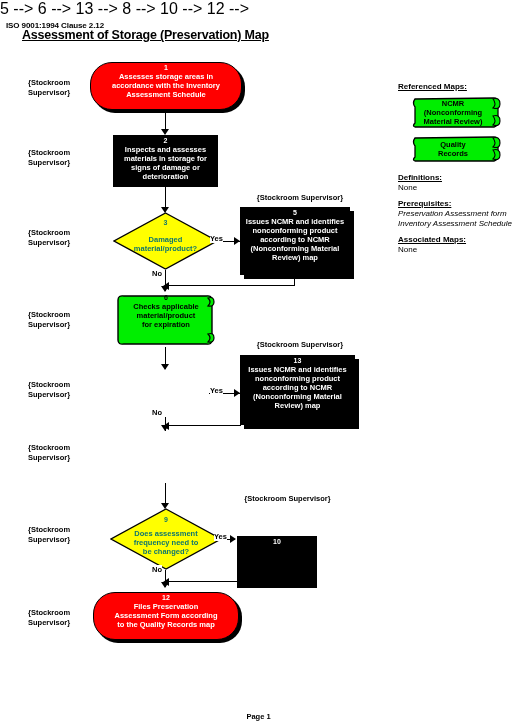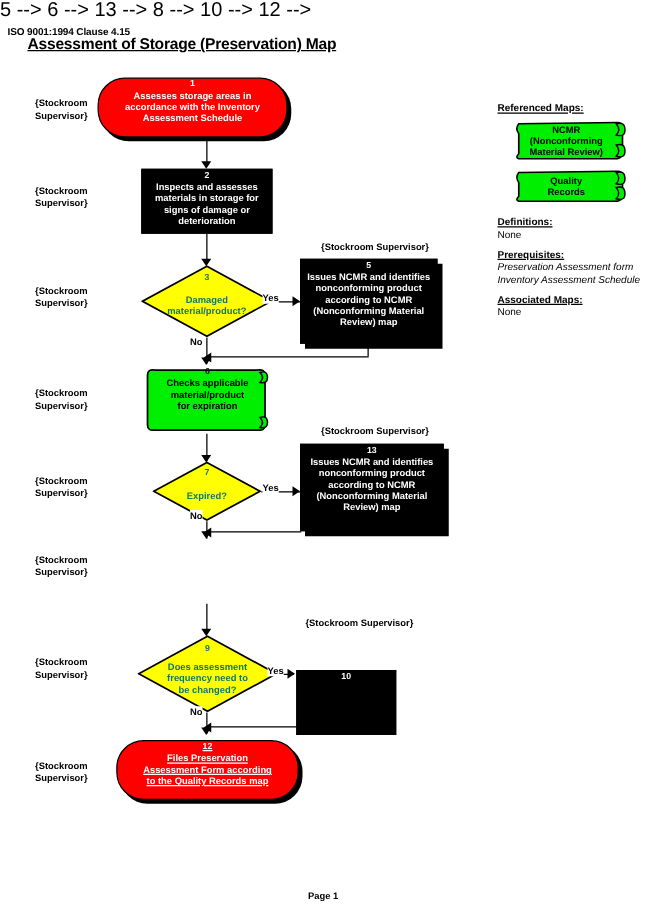--- a/index.html
+++ b/index.html
@@ -193,42 +193,42 @@
     font-weight: bold;
   }
 </style>
 </head>
 <body>
 
 <div class="canvas">
 
   
   <div class="title">Assessment of Storage (Preservation) Map</div>
-  <div class="subtitle">ISO 9001:1994 Clause 4.15</div>
+  <div class="subtitle">ISO 9001:1994 Clause 2.12</div>
 
   
   <div class="role" style="left:28px; top:78px;">{Stockroom
 Supervisor}</div>
   <div class="role" style="left:28px; top:148px;">{Stockroom
 Supervisor}</div>
   <div class="role" style="left:28px; top:228px;">{Stockroom
 Supervisor}</div>
   <div class="role" style="left:28px; top:310px;">{Stockroom
 Supervisor}</div>
   <div class="role" style="left:28px; top:380px;">{Stockroom
 Supervisor}</div>
   <div class="role" style="left:28px; top:443px;">{Stockroom
 Supervisor}</div>
   <div class="role" style="left:28px; top:525px;">{Stockroom
 Supervisor}</div>
   <div class="role" style="left:28px; top:608px;">{Stockroom
 Supervisor}</div>
 
   
-  <div class="node term" style="left:78px; top:62px; width:152px; height:48px;">
+  <div class="node term" style="left:90px; top:62px; width:152px; height:48px;">
     <div class="numlabel">1</div>
     <div class="nodetext">Assesses storage areas in
 accordance with the Inventory
 Assessment Schedule</div>
   </div>
 
   
   <div class="ln lnv" style="left:165px; top:110px; height:22px;"></div>
   <div class="arrow-d" style="left:161px; top:129px;"></div>
 
@@ -298,29 +298,20 @@
 material/product
 for expiration</div>
     </div>
   </div>
 
   
   <div class="ln lnv" style="left:165px; top:347px; height:22px;"></div>
   <div class="arrow-d" style="left:161px; top:364px;"></div>
 
   
-  <div class="dec-wrap" style="left:122px; top:369px; width:87px; height:48px;">
-    <svg class="dec-shape" viewBox="0 0 87 48" preserveAspectRatio="none">
-      <polygon points="43.5,1 86,24 43.5,47 1,24" fill="#ffff00" stroke="#000000" stroke-width="1.4"></polygon>
-    </svg>
-    <div class="dec-label">
-      <div class="dec-num" style="top:6px;">7</div>
-      <div class="dec-text" style="margin-top:7px;">Expired?</div>
-    </div>
-  </div>
 
    13 --&gt;
   <div class="ln lnh" style="left:209px; top:393px; width:31px;"></div>
   <div class="edgelabel" style="left:210px; top:386px;">Yes</div>
   <div class="arrow-r" style="left:234px; top:389px;"></div>
 
   
   <div class="roletop" style="left:240px; top:340px; width:120px;">{Stockroom Supervisor}</div>
 
   
@@ -381,21 +372,21 @@
   <div class="ln lnv" style="left:277px; top:560px; height:21px;"></div>
   <div class="ln lnh" style="left:168px; top:581px; width:110px;"></div>
   <div class="arrow-l" style="left:163px; top:578px;"></div>
 
    12 --&gt;
   <div class="ln lnv" style="left:165px; top:570px; height:17px;"></div>
   <div class="edgelabel" style="left:152px; top:565px;">No</div>
   <div class="arrow-d" style="left:161px; top:582px;"></div>
 
   
-  <div class="node term" style="left:93px; top:592px; width:146px; height:48px;text-decoration:underline;">
+  <div class="node term" style="left:93px; top:592px; width:146px; height:48px;">
     <div class="numlabel">12</div>
     <div class="nodetext">Files Preservation
 Assessment Form according
 to the Quality Records map</div>
   </div>
 
   
   <div class="panel-head" style="left:398px; top:82px;">Referenced Maps:</div>
 
   <div class="refbox" style="left:406px; top:135px; width:100px; height:27px;">

